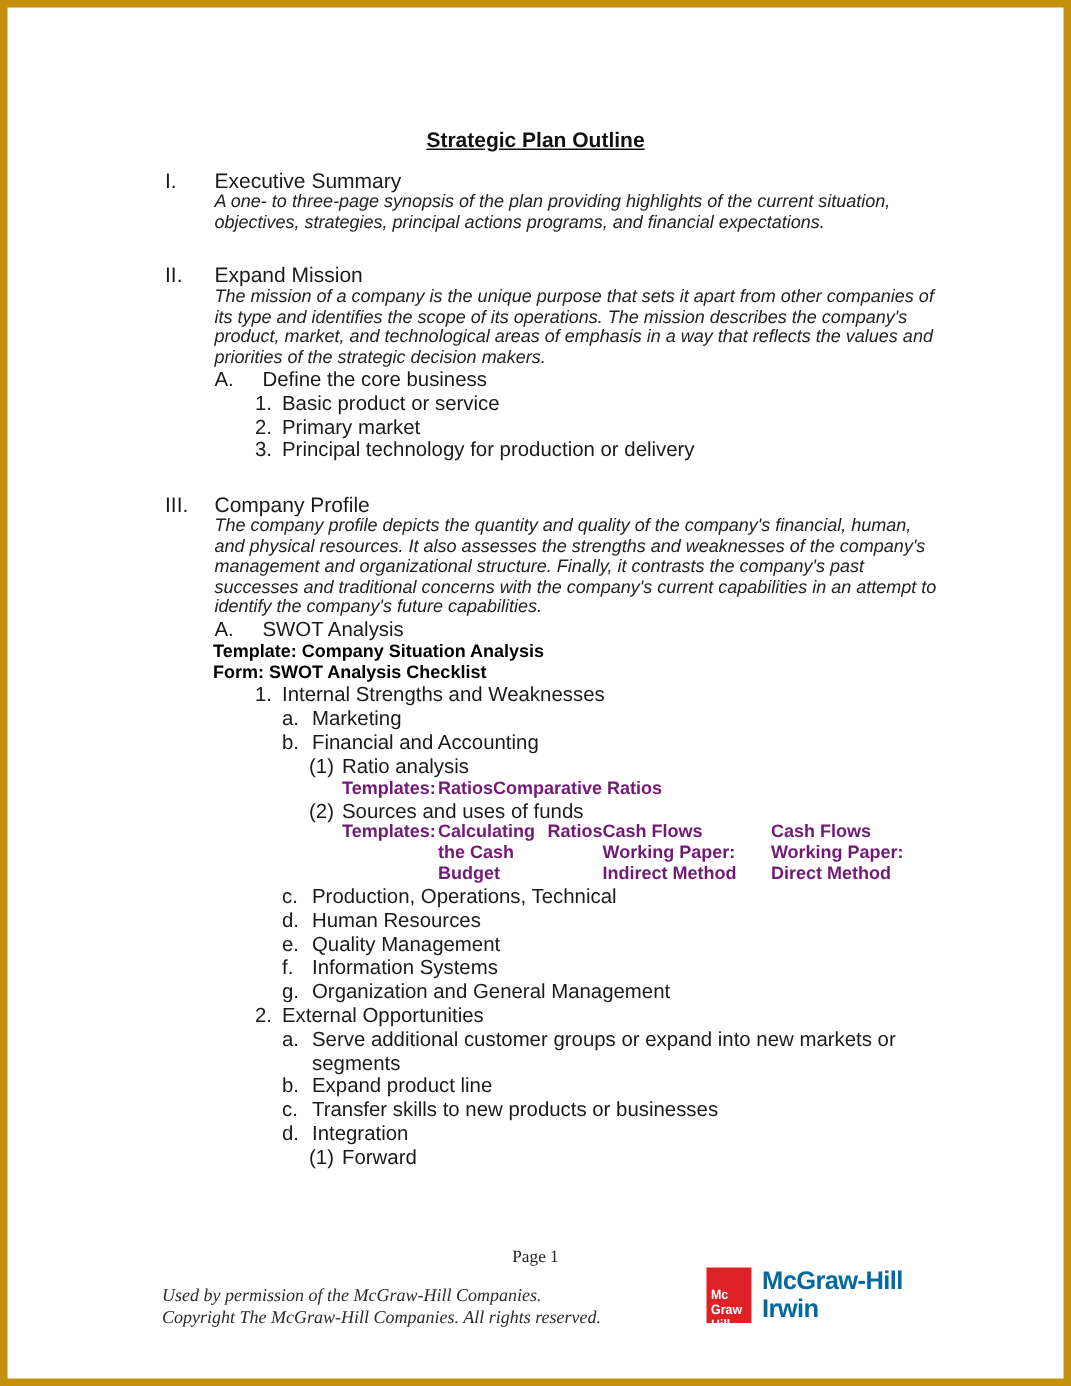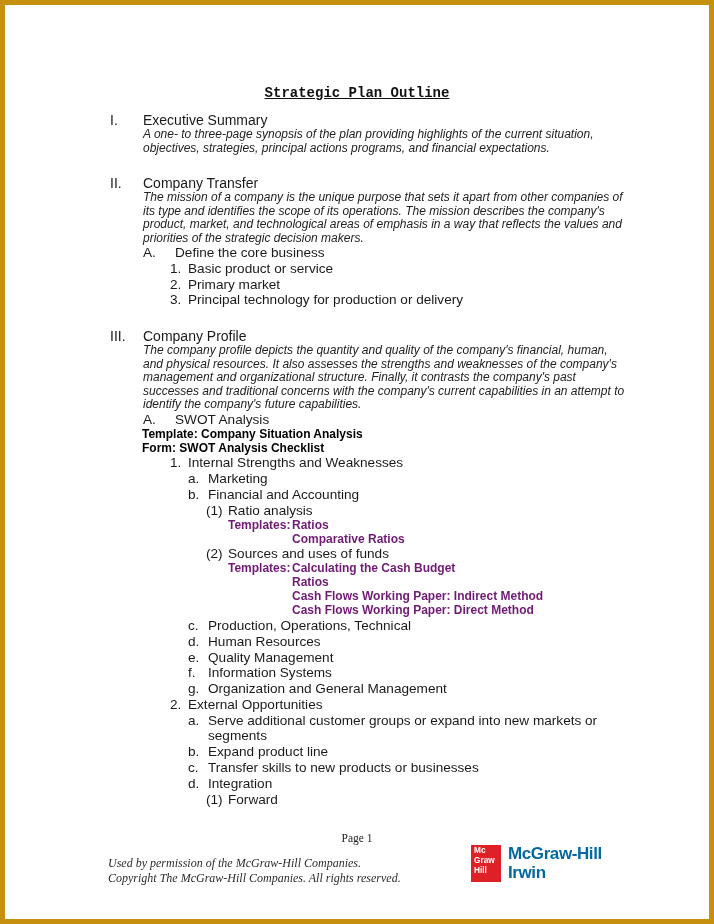--- a/index.html
+++ b/index.html
@@ -20,21 +20,20 @@
     color: var(--ink);
   }
   .doc-title {
     margin-top: 80px;
     margin-bottom: 11px;
     text-align: center;
     font-size: 14px;
     font-weight: bold;
     text-decoration: underline;
     color: #111;
-    font-family: Liberation Mono, monospace;
   }
   .outline {
     margin-left: 105px;
     width: 512px;
   }
   .row { display: flex; font-size: 13.6px; line-height: 15.8px; }
   .row .marker { flex: none; }
   .row .txt { flex: 1; }
 
   .r-h  { font-size: 14px; line-height: 16px; }
@@ -71,21 +70,21 @@
   .r-p .marker { width: 22px; }
 
   .r-tmpl {
     margin-left: 118px;
     font-weight: bold;
     font-size: 12px;
     line-height: 13.9px;
     color: #701a75;
   }
   .r-tmpl .tlabel { width: 64px; flex: none; }
-  .r-tmpl .tvals { display: flex; flex-direction: column; }
+  .r-tmpl .tvals { display: flex; }
 
   .page-num {
     position: absolute;
     left: 0; right: 0;
     top: 827px;
     text-align: center;
     font-family: "Liberation Serif", serif;
     font-size: 11.5px;
     color: #222;
   }
@@ -108,21 +107,21 @@
     gap: 7px;
   }
   .logo-box {
     width: 30px;
     height: 37px;
     background: var(--logo_red);
     color: #fff;
     font-weight: bold;
     font-size: 9px;
     line-height: 10px;
-    padding: 0 0 0 3px;
+    padding: 13px 0 0 3px;
     letter-spacing: 0;
   }
   .logo-box div { transform: scaleX(0.92); transform-origin: left; }
   .logo-name {
     font-weight: bold;
     font-size: 17px;
     line-height: 18.5px;
     letter-spacing: -0.4px;
     color: #0369a1;
   }
@@ -137,21 +136,21 @@
   <div class="outline">
 
     <div class="row r-h">
       <span class="marker">I.</span>
       <span class="txt">Executive Summary</span>
     </div>
     <div class="r-desc">A one- to three-page synopsis of the plan providing highlights of the current situation, objectives, strategies, principal actions programs, and financial expectations.</div>
 
     <div class="row r-h gap">
       <span class="marker">II.</span>
-      <span class="txt">Company Transfer</span>
+      <span class="txt">Expand Mission</span>
     </div>
     <div class="r-desc">The mission of a company is the unique purpose that sets it apart from other companies of its type and identifies the scope of its operations. The mission describes the company's product, market, and technological areas of emphasis in a way that reflects the values and priorities of the strategic decision makers.</div>
     <div class="row r-A">
       <span class="marker">A.</span>
       <span class="txt">Define the core business</span>
     </div>
     <div class="row r-1">
       <span class="marker">1.</span>
       <span class="txt">Basic product or service</span>
     </div>

